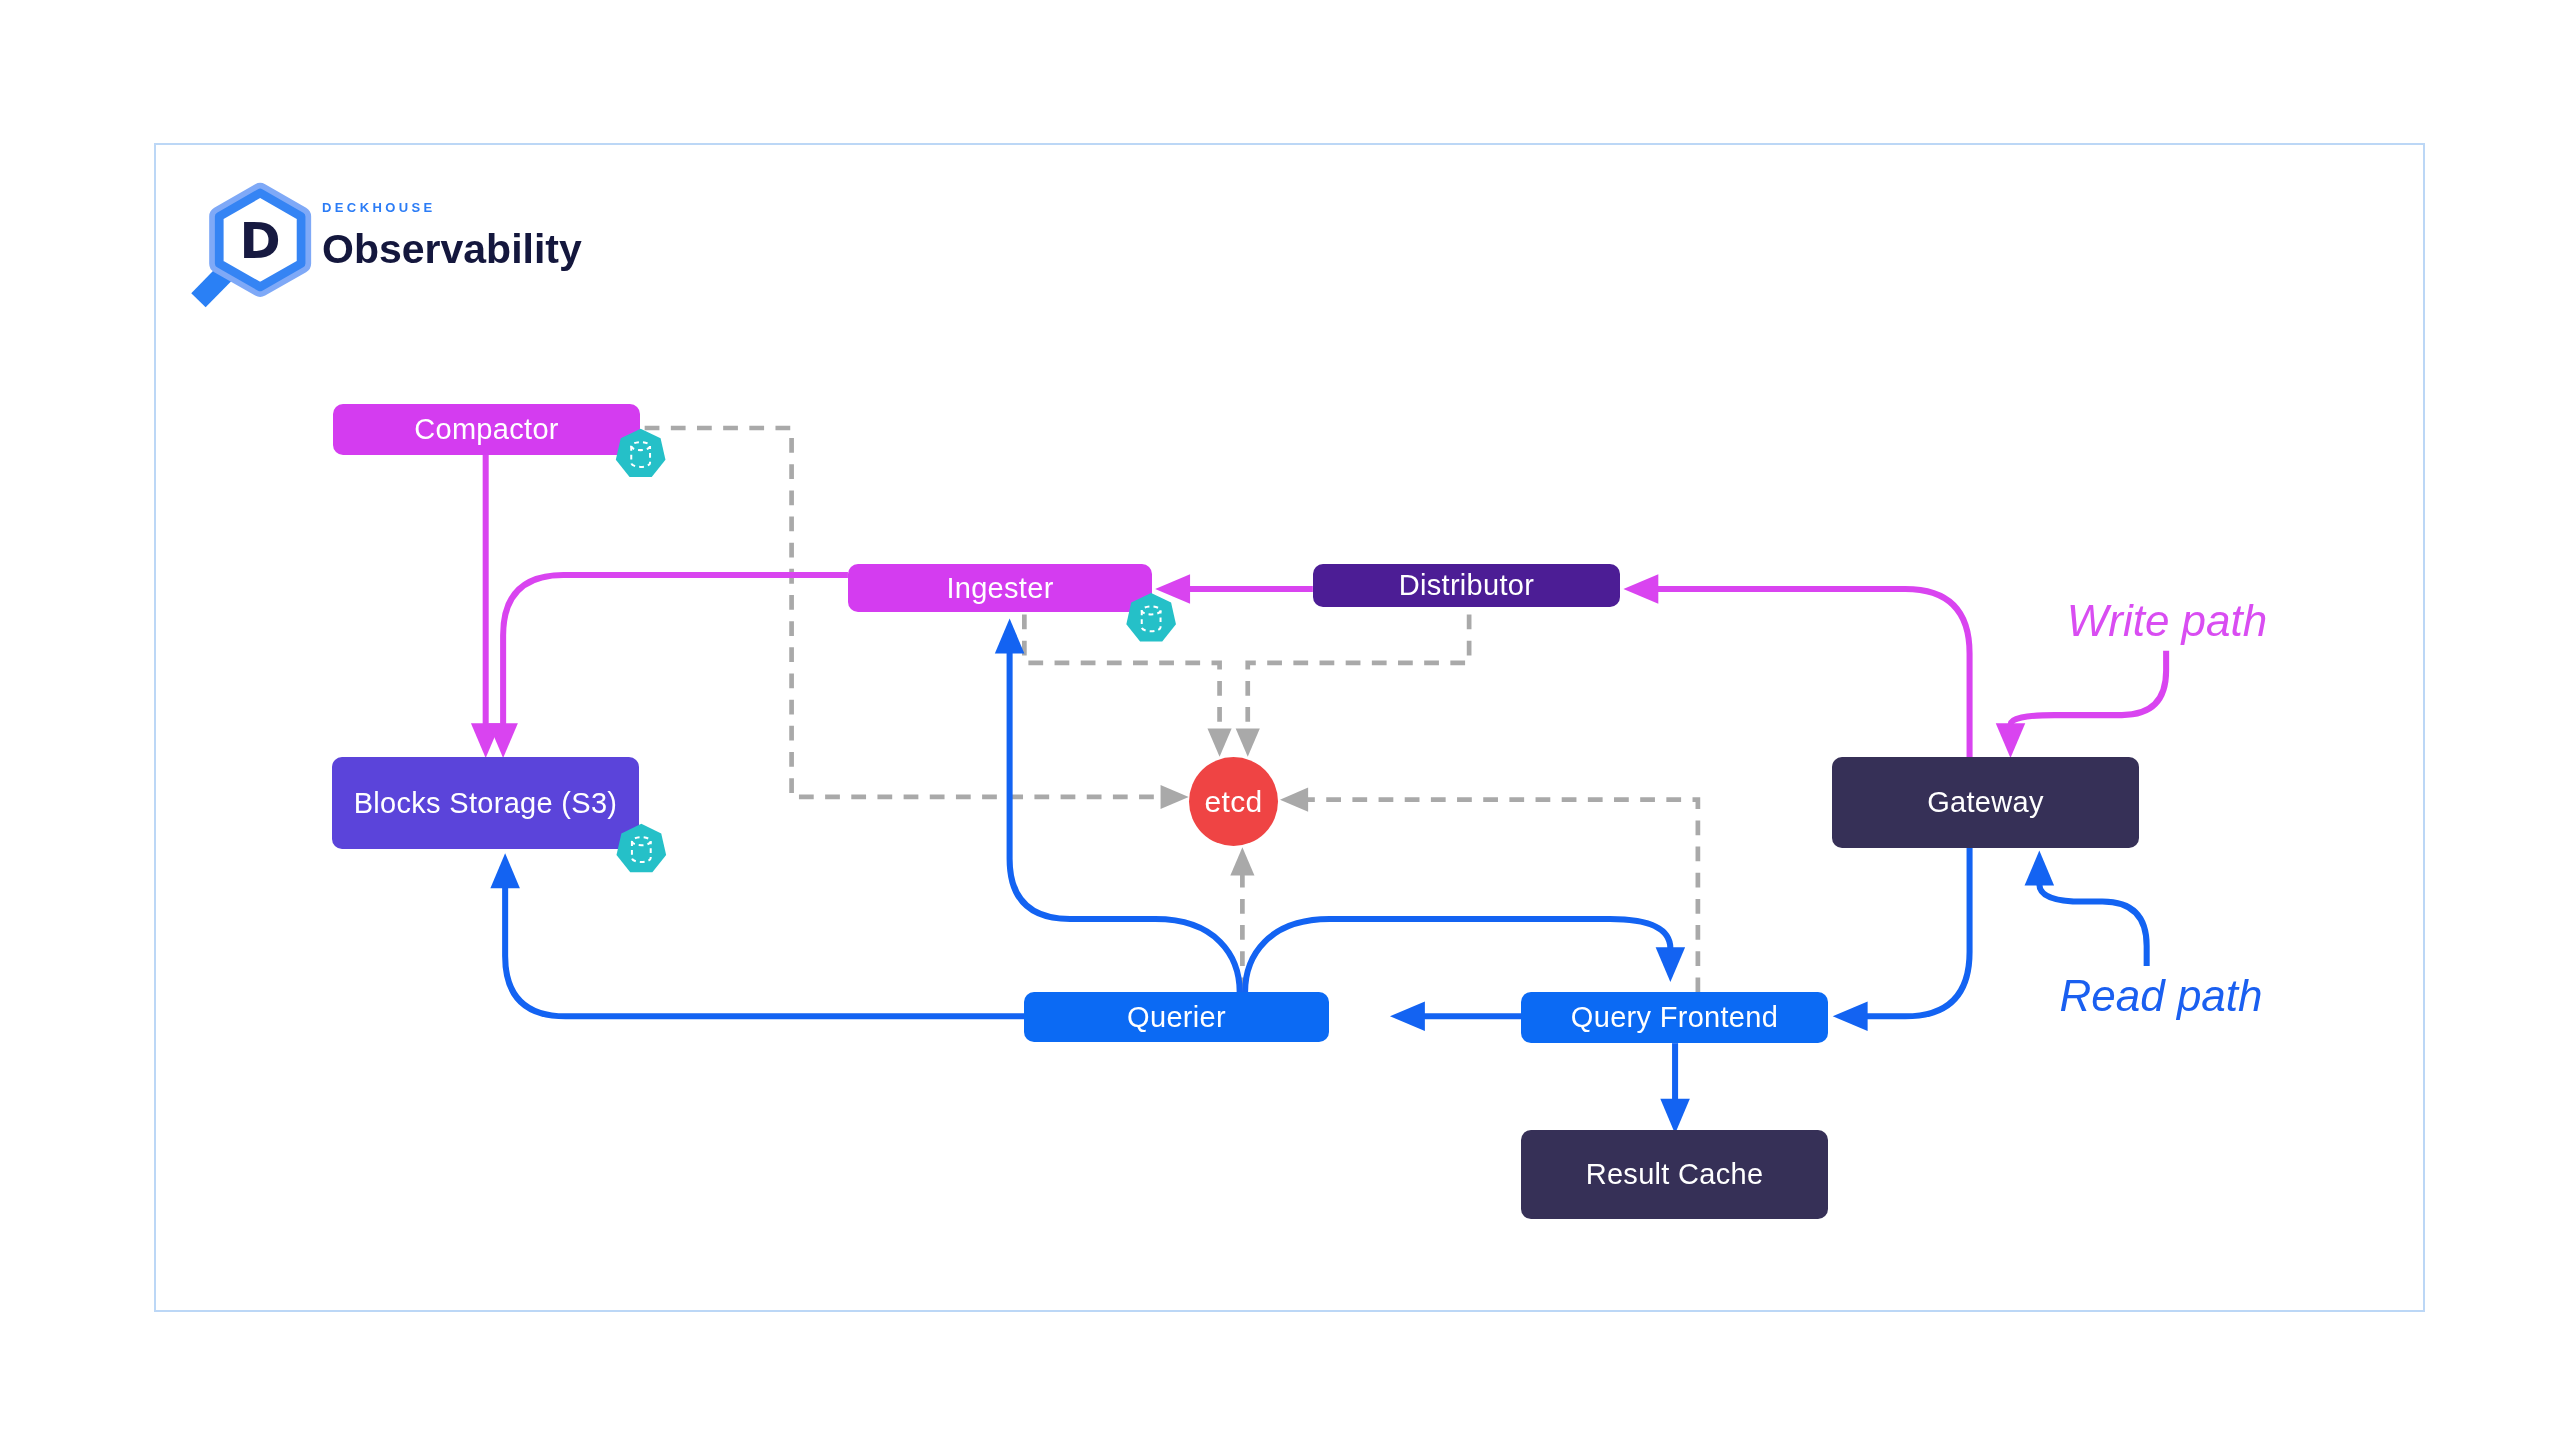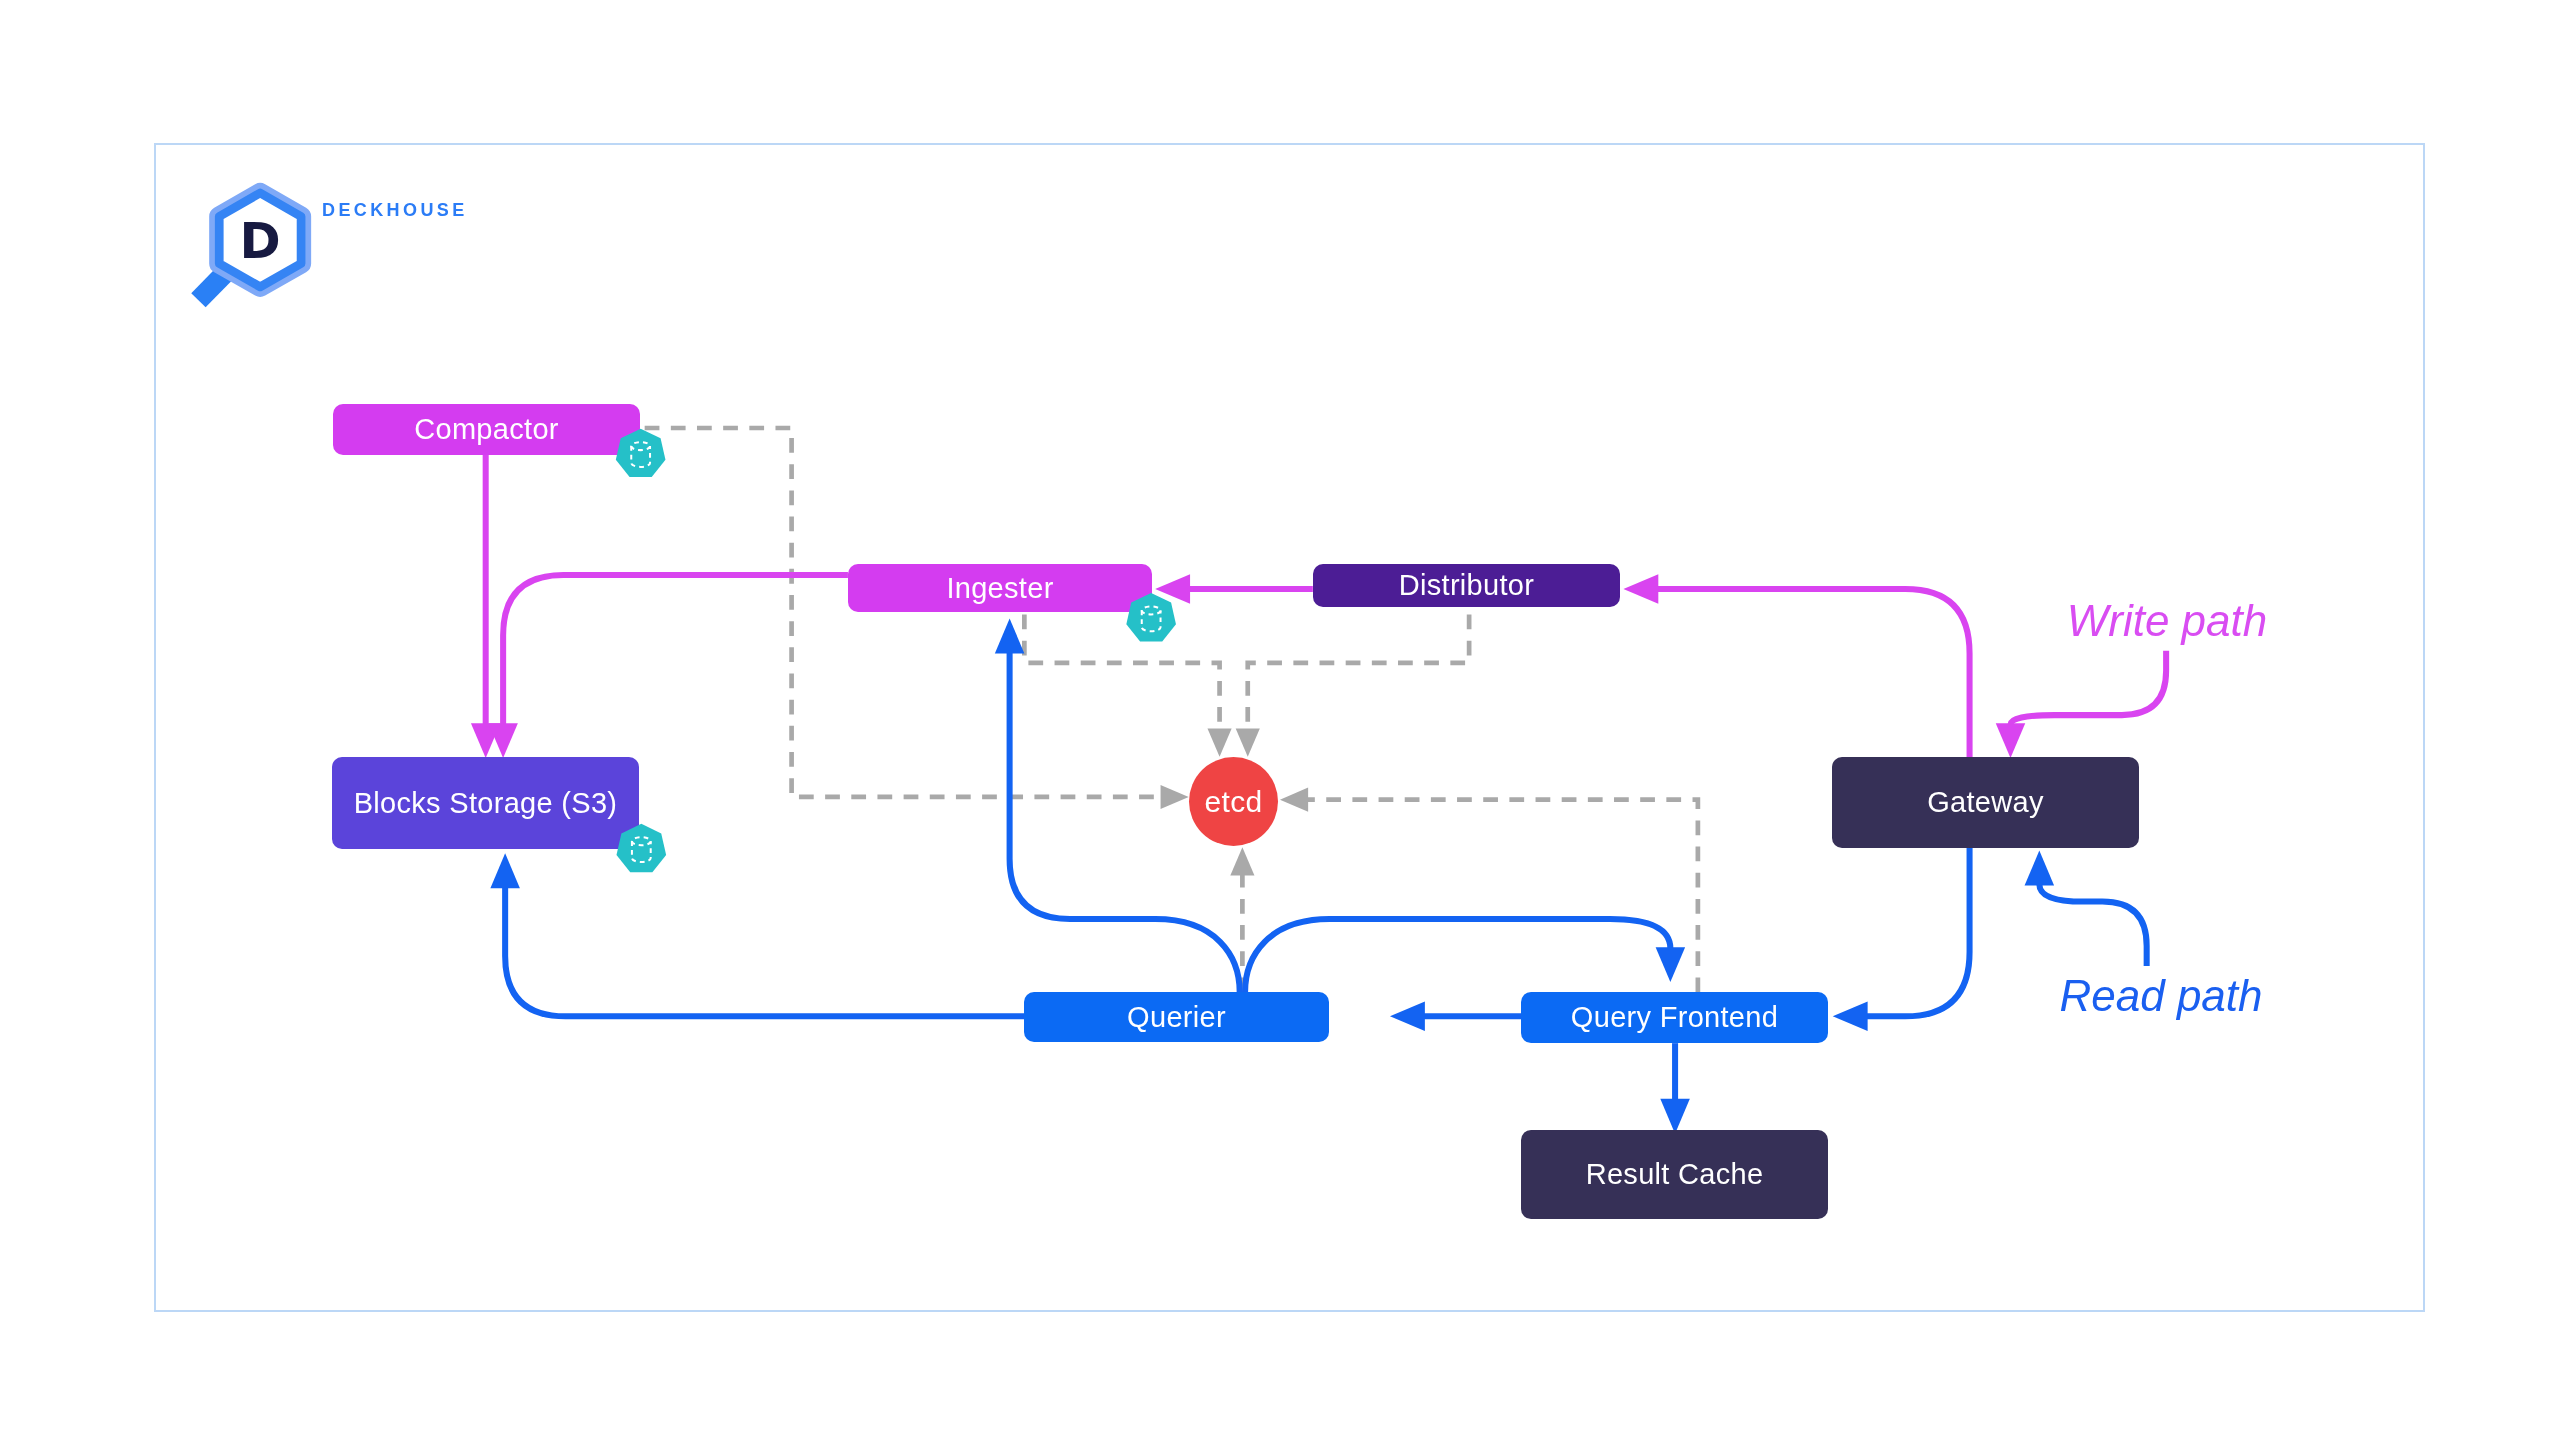--- a/index.html
+++ b/index.html
@@ -2,21 +2,21 @@
 <html style="font-size:10.7px"><head>
 <meta charset="utf-8">
 <style>
   html,body{margin:0;padding:0;background:#ffffff;width:2576px;height:1449px;
     font-family:"Liberation Sans",sans-serif;position:relative;overflow:hidden;}
   .panel{position:absolute;left:154px;top:143px;width:2267px;height:1165px;
     border:2px solid #bcd7f6;background:#ffffff;}
   
   .logo-mark{position:absolute;left:181px;top:176px;}
   .logo-text{position:absolute;left:322px;top:200px;}
-  .eyebrow{font-size:18px;font-weight:700;letter-spacing:3.4px;color:#2b7cf6;margin-bottom:8px;}
+  .eyebrow{font-size:13px;font-weight:700;letter-spacing:3.4px;color:#2b7cf6;margin-bottom:8px;}
   .logo-line{font-size:41px;font-weight:800;color:#14173d;line-height:52px;white-space:nowrap;}
   .hl{color:#2b7cf6;margin-left:10.7px;}
   
   svg.layer{position:absolute;left:0;top:0;z-index:1;}
   svg.layer-top{position:absolute;left:0;top:0;z-index:3;}
   .node{position:absolute;z-index:2;display:flex;align-items:center;justify-content:center;
     color:#ffffff;border-radius:10px;font-size:29px;font-weight:500;letter-spacing:0.3px;}
   .n-compactor  {left:333px; top:404px; width:307px;height:51px; background:#d43cf0;}
   .n-ingester   {left:848px;top:564px; width:304px;height:48px; background:#d43cf0;}
   .n-distributor{left:1313px;top:564px; width:307px;height:43px; background:#4c1d95;}
@@ -39,20 +39,21 @@
 
 <svg class="logo-mark" width="161" height="148" viewBox="0 0 240 220">
   <line x1="70" y1="140" x2="26" y2="185" stroke="#2a80f5" stroke-width="30"></line>
   <polygon points="118,25 179,60 179,130 118,165 57,130 57,60" fill="#ffffff" stroke="#7fa9f7" stroke-width="30" stroke-linejoin="round"></polygon>
   <polygon points="118,25 179,60 179,130 118,165 57,130 57,60" fill="#ffffff" stroke="#3584f4" stroke-width="13" stroke-linejoin="round"></polygon>
   <text x="118" y="122" text-anchor="middle" font-size="74" font-weight="900" fill="#171a41" font-family="'DejaVu Sans',sans-serif">D</text>
 </svg>
 
 <div class="logo-text">
   <div class="eyebrow">DECKHOUSE</div>
+  <div class="logo-line">Observability</div>
 </div>
 
 <svg class="layer" width="2576" height="1449" viewBox="0 0 3840 2160">
   <defs>
     <marker id="am" markerUnits="userSpaceOnUse" markerWidth="60" markerHeight="52" refX="3" refY="26" orient="auto">
       <path d="M1 4 L53 26 L1 48 Z" fill="#d944f0"></path>
     </marker>
     <marker id="ab" markerUnits="userSpaceOnUse" markerWidth="60" markerHeight="52" refX="3" refY="26" orient="auto">
       <path d="M1 4 L53 26 L1 48 Z" fill="#1363f2"></path>
     </marker>

